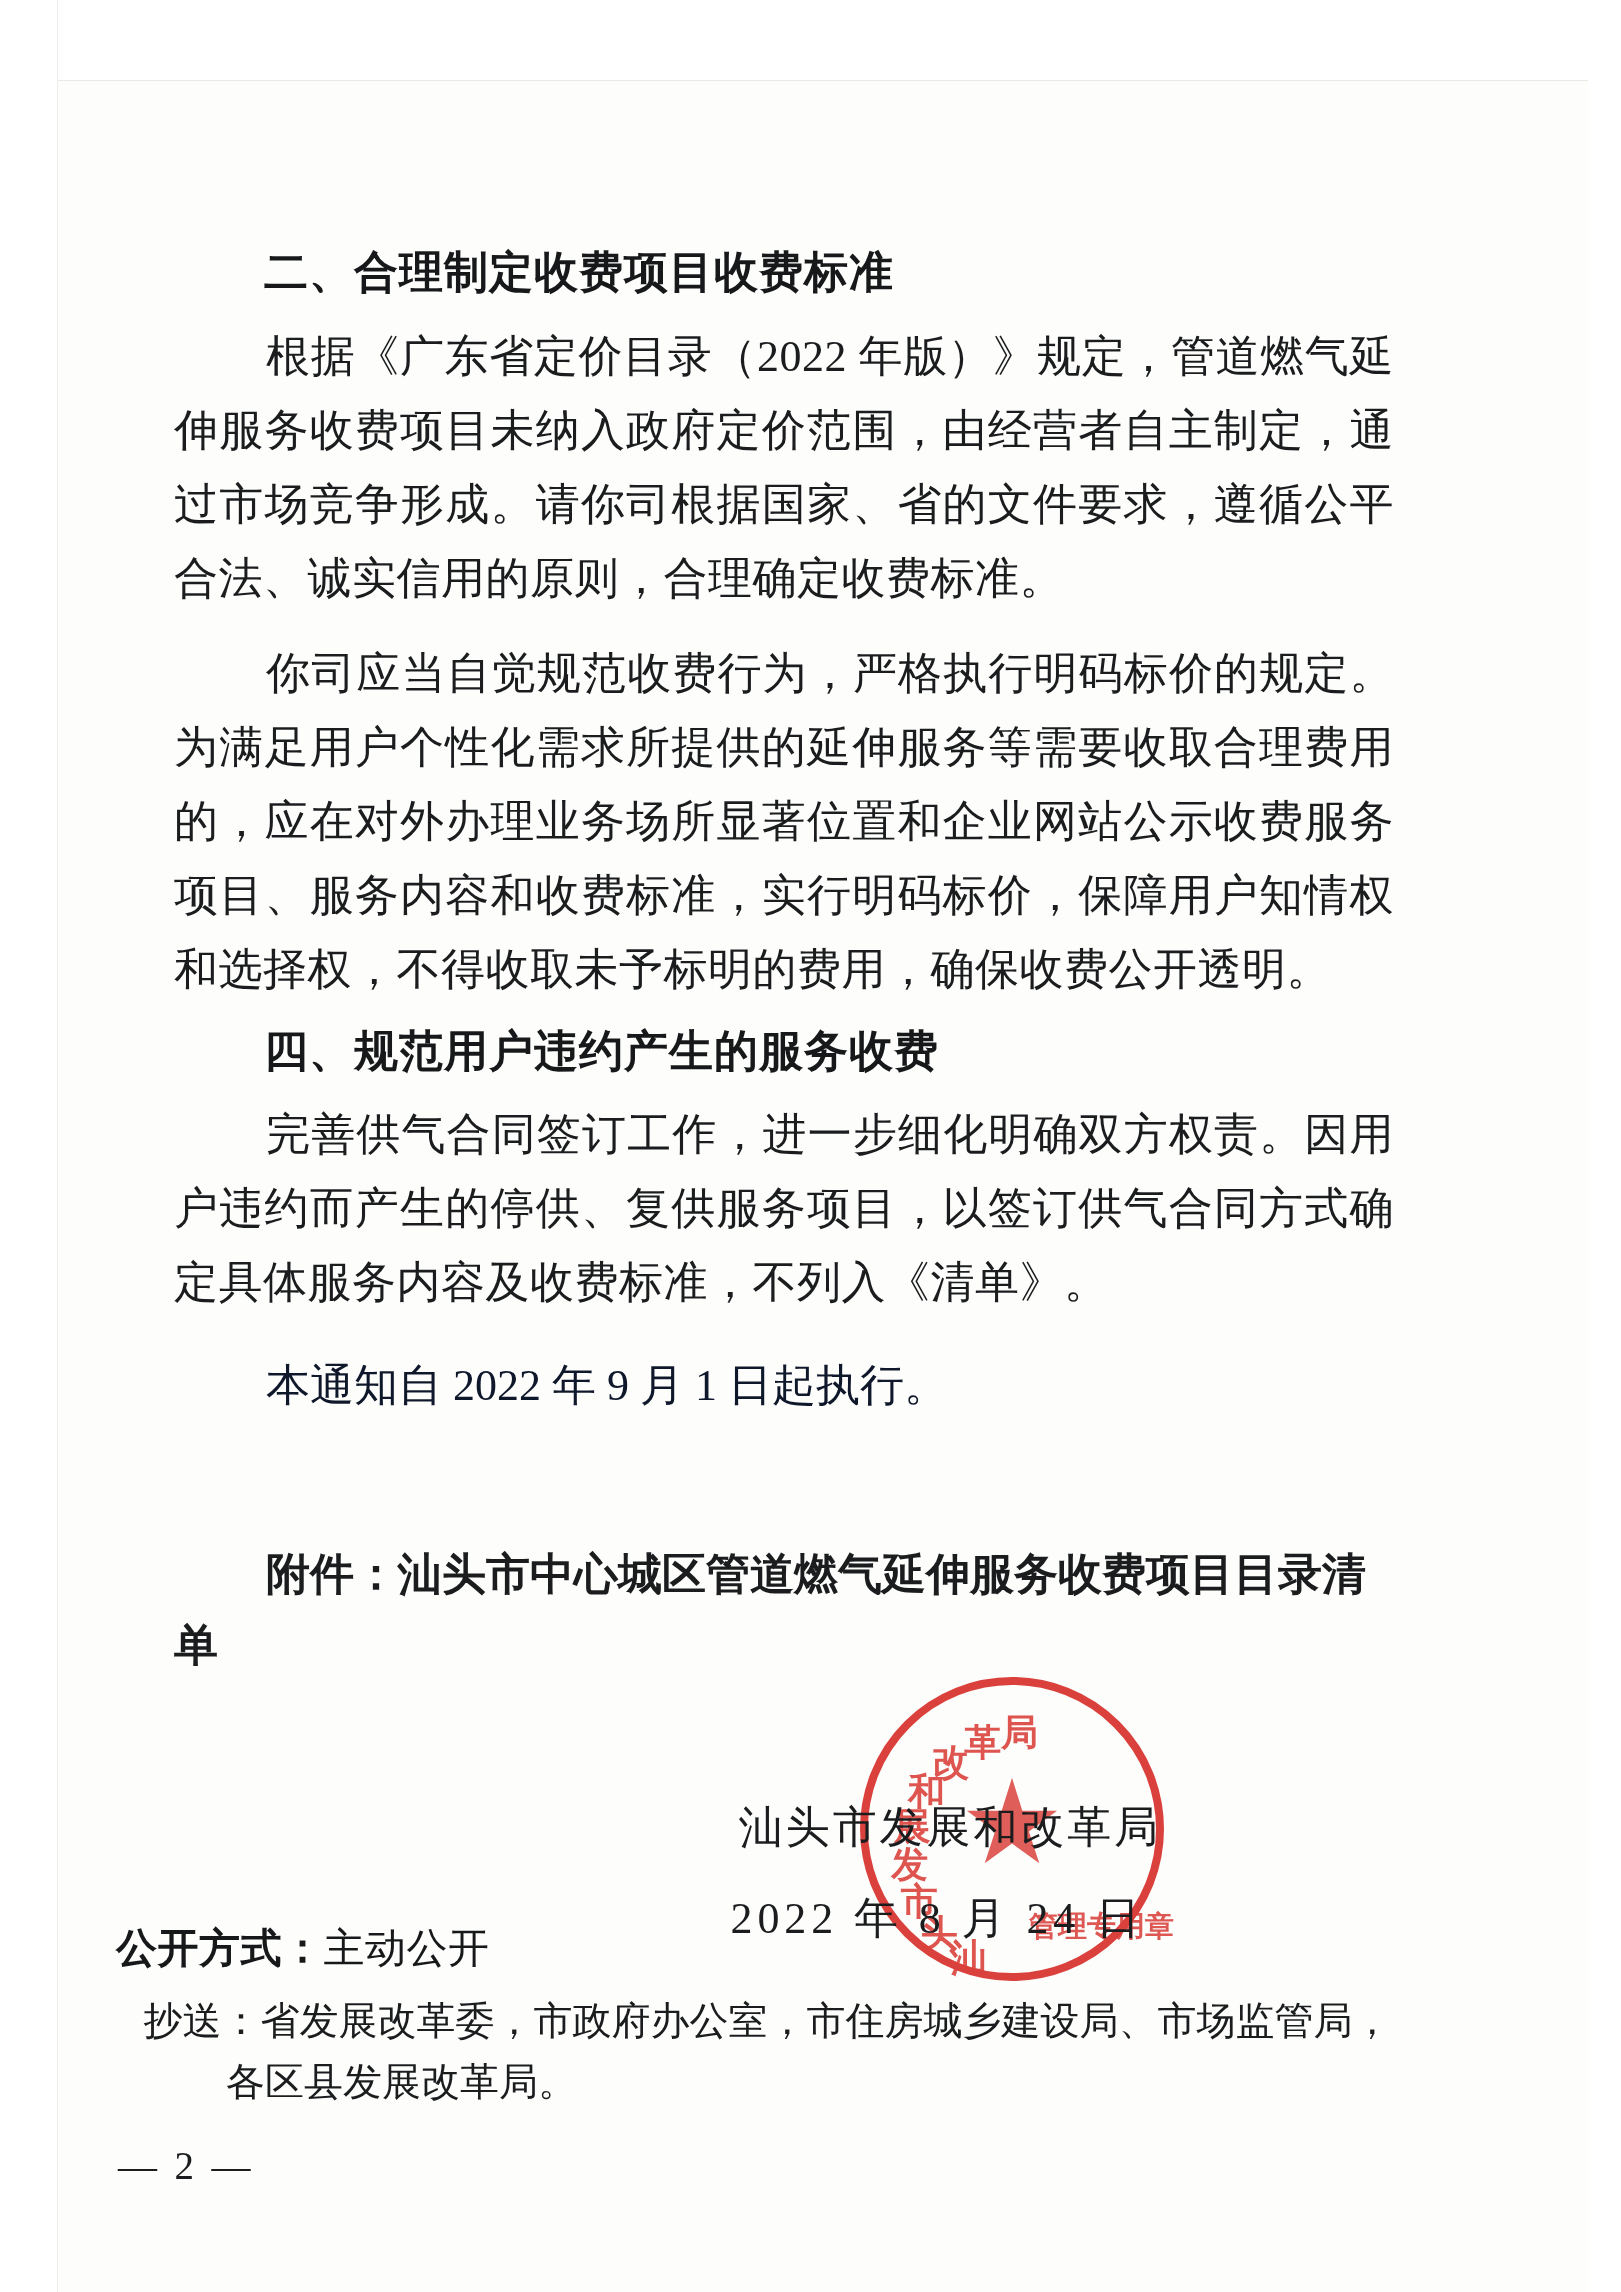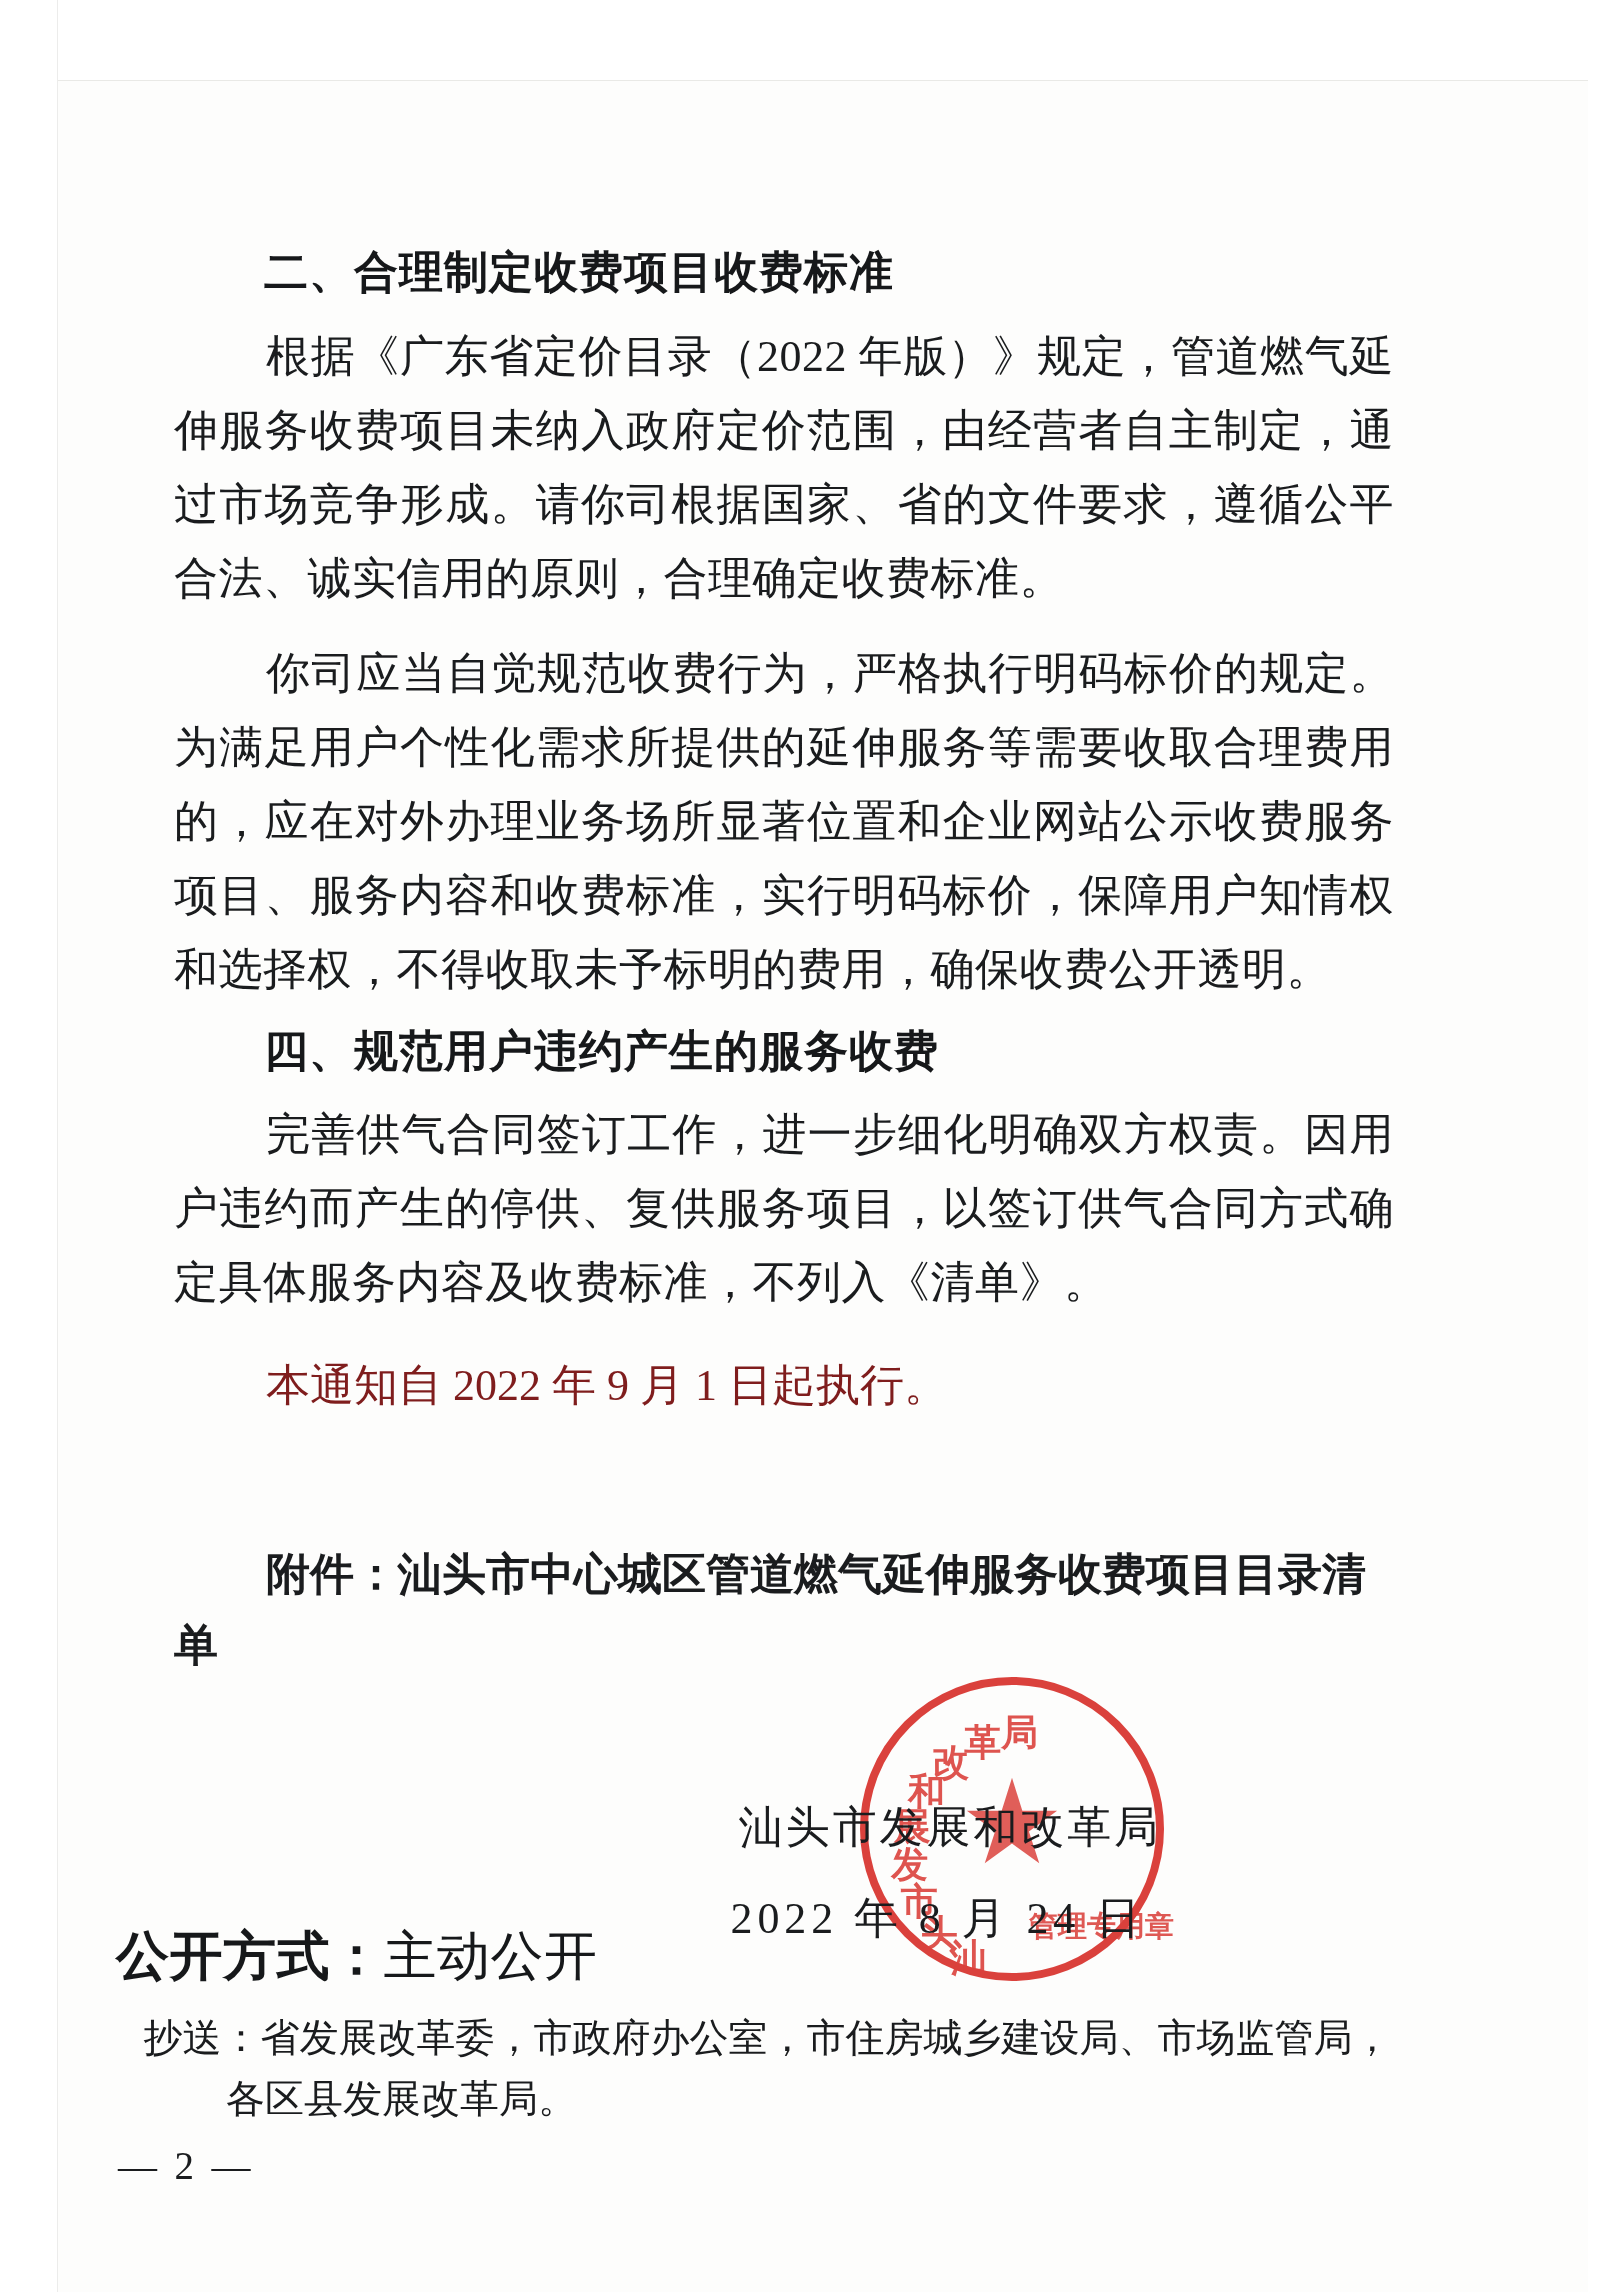--- a/index.html
+++ b/index.html
@@ -71,21 +71,21 @@
     color: #1a1c1e;
   }
 
   .body-para.no-indent-extra { margin-bottom: 29px; }
 
   .effective-line {
     font-size: 44px;
     line-height: 74px;
     text-indent: 92px;
     margin: 5.9px 0 0 0;
-    color: #7f1d1d;
+    color: #0f172a;
   }
 
   .attachment-line {
     font-size: 44px;
     line-height: 71px;
     text-indent: 92px;
     margin: 116px 0 0 0;
     color: #1a1c1e;
     font-weight: bold;
   }
@@ -166,21 +166,21 @@
   
   .footer {
     position: absolute;
     left: 116px;
     top: 1921px;
     width: 1304px;
   }
   .disclosure {
     font-family: "DejaVu Sans", "Liberation Sans", sans-serif;
     font-weight: 700;
-    font-size: 53px;
+    font-size: 41px;
     color: #16181a;
     margin: 0 0 13.7px 0;
     letter-spacing: 0.5px;
   }
   .disclosure .value {
     font-family: "Liberation Serif", serif;
     font-weight: 400;
   }
   .cc-line {
     font-size: 39px;

